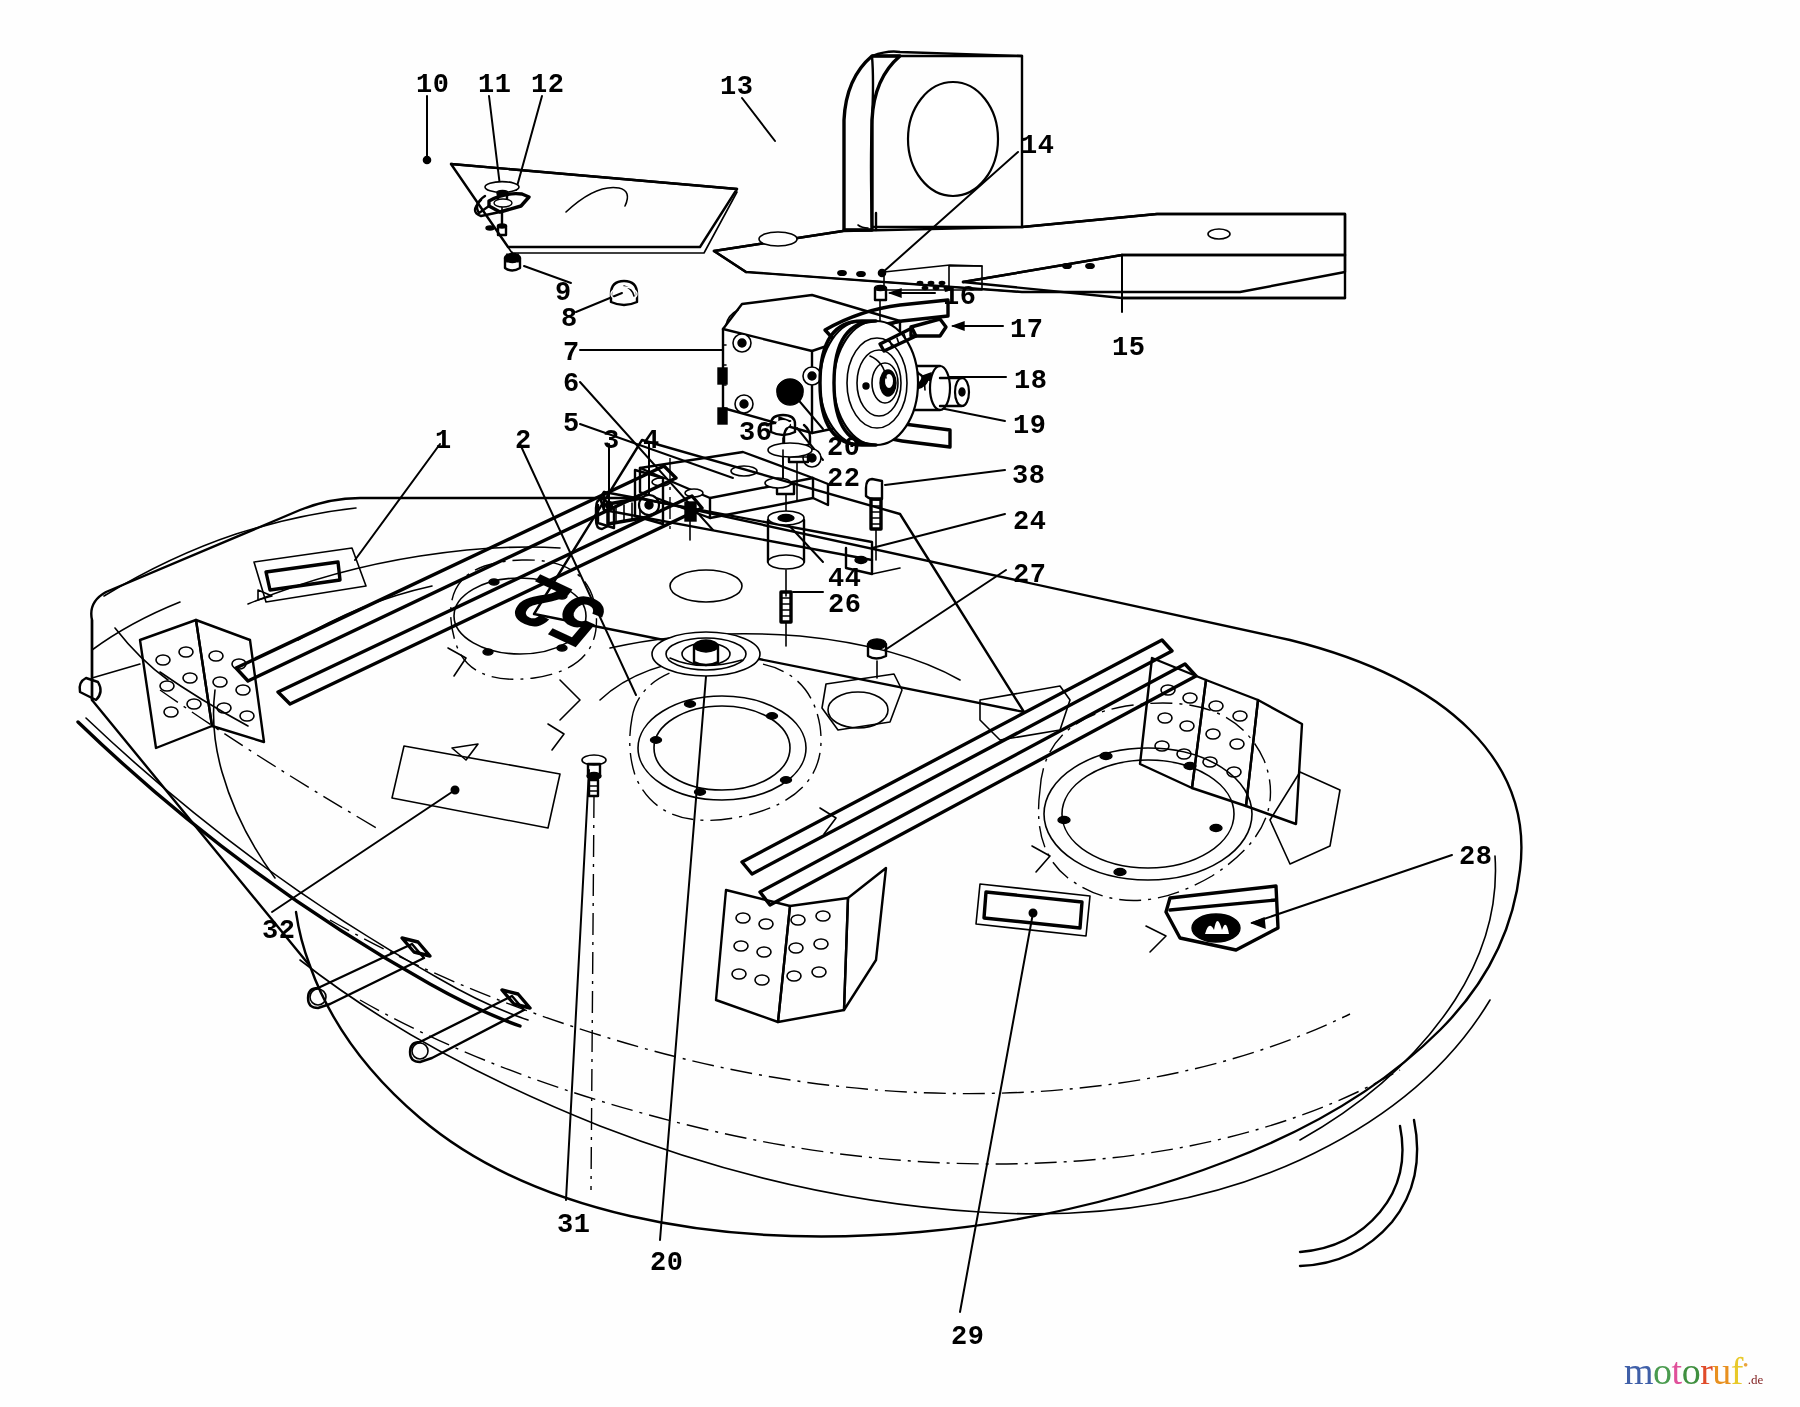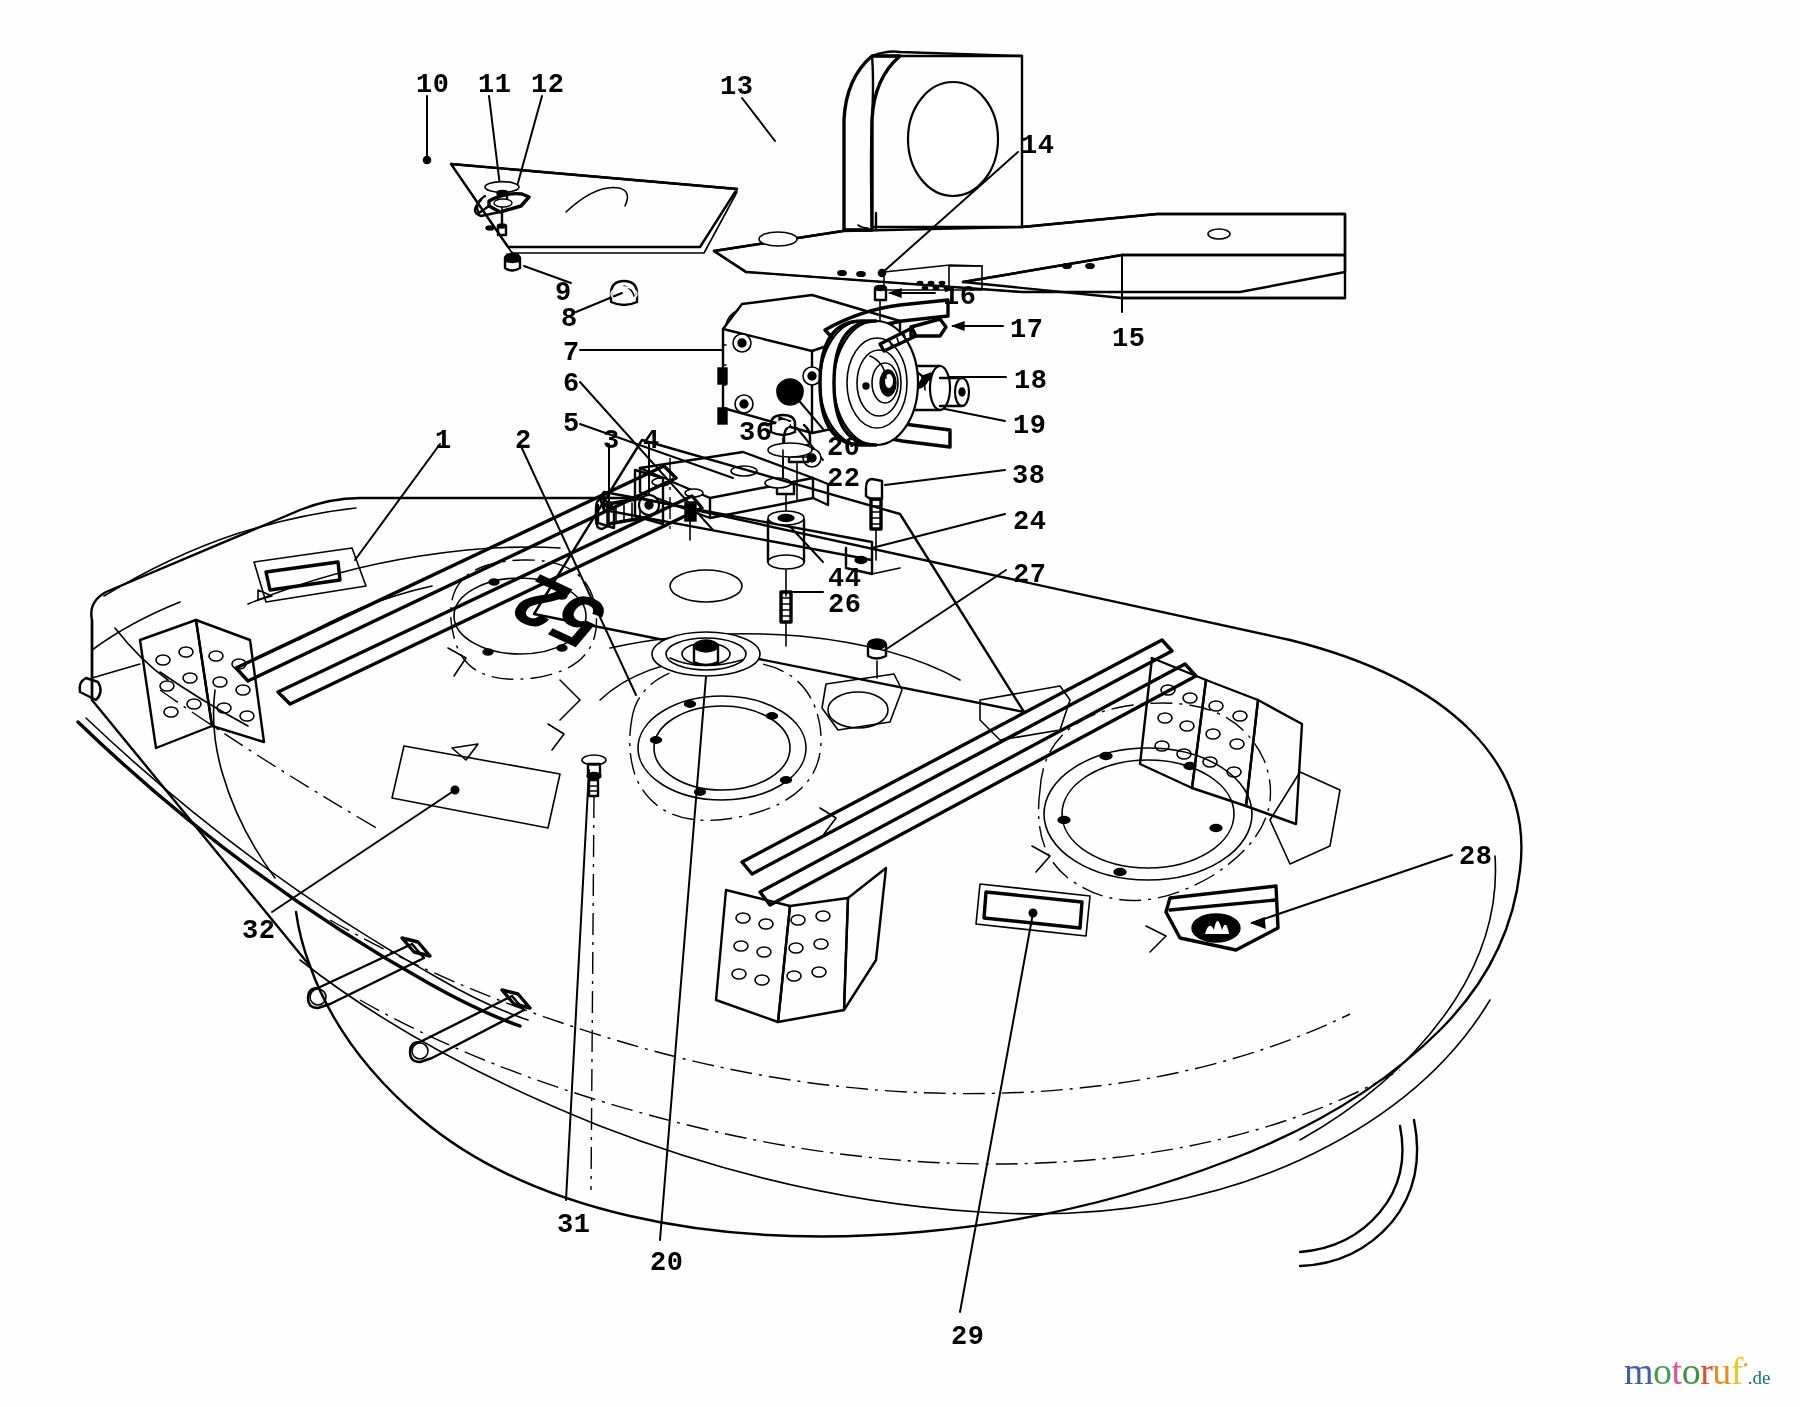--- a/index.html
+++ b/index.html
@@ -46,22 +46,22 @@
     letter-spacing: -0.5px;
     line-height: 1;
     white-space: nowrap;
   }
   #watermark .wm-dot {
     font-size: 15px;
     vertical-align: super;
     color: #e8a33d;
   }
   #watermark .wm-tld {
-    font-size: 19px;
-    color: #0f766e;
+    font-size: 13px;
+    color: #7f1d1d;
     letter-spacing: 0;
   }
   .wm-m { color: #3f5fa8; }
   .wm-o1 { color: #4a9b4f; }
   .wm-t { color: #e0509a; }
   .wm-o2 { color: #3f8f3f; }
   .wm-r { color: #e04b2a; }
   .wm-u { color: #e8901f; }
   .wm-f { color: #e8c92a; }
 </style>
@@ -601,36 +601,36 @@
   <div class="callout" style="left:563px;  top:411px;">5</div>
   <div class="callout" style="left:563px;  top:371px;">6</div>
   <div class="callout" style="left:563px;  top:340px;">7</div>
   <div class="callout" style="left:561px;  top:306px;">8</div>
   <div class="callout" style="left:555px;  top:280px;">9</div>
   <div class="callout" style="left:416px;  top:72px;">10</div>
   <div class="callout" style="left:478px;  top:72px;">11</div>
   <div class="callout" style="left:531px;  top:72px;">12</div>
   <div class="callout" style="left:720px;  top:74px;">13</div>
   <div class="callout" style="left:1021px; top:133px;">14</div>
-  <div class="callout" style="left:1112px; top:326px;">15</div>
+  <div class="callout" style="left:1112px; top:335px;">15</div>
   <div class="callout" style="left:943px;  top:284px;">16</div>
   <div class="callout" style="left:1010px; top:317px;">17</div>
   <div class="callout" style="left:1014px; top:368px;">18</div>
   <div class="callout" style="left:1013px; top:413px;">19</div>
   <div class="callout" style="left:827px;  top:435px;">20</div>
   <div class="callout" style="left:739px;  top:420px;">36</div>
   <div class="callout" style="left:827px;  top:466px;">22</div>
   <div class="callout" style="left:1012px; top:463px;">38</div>
   <div class="callout" style="left:1013px; top:509px;">24</div>
   <div class="callout" style="left:828px;  top:566px;">44</div>
   <div class="callout" style="left:828px;  top:592px;">26</div>
   <div class="callout" style="left:1013px; top:562px;text-align:right;">27</div>
   <div class="callout" style="left:1459px; top:844px;">28</div>
   <div class="callout" style="left:951px;  top:1324px;">29</div>
   <div class="callout" style="left:650px;  top:1250px;">20</div>
   <div class="callout" style="left:557px;  top:1212px;">31</div>
-  <div class="callout" style="left:242px;  top:918px;">32</div>
+  <div class="callout" style="left:262px;  top:918px;">32</div>
 
   <div id="watermark">
     <span class="wm-m">m</span><span class="wm-o1">o</span><span class="wm-t">t</span><span class="wm-o2">o</span><span class="wm-r">r</span><span class="wm-u">u</span><span class="wm-f">f</span><span class="wm-dot">•</span><span class="wm-tld">.de</span>
   </div>
 
 </div>
 
 </body></html>

